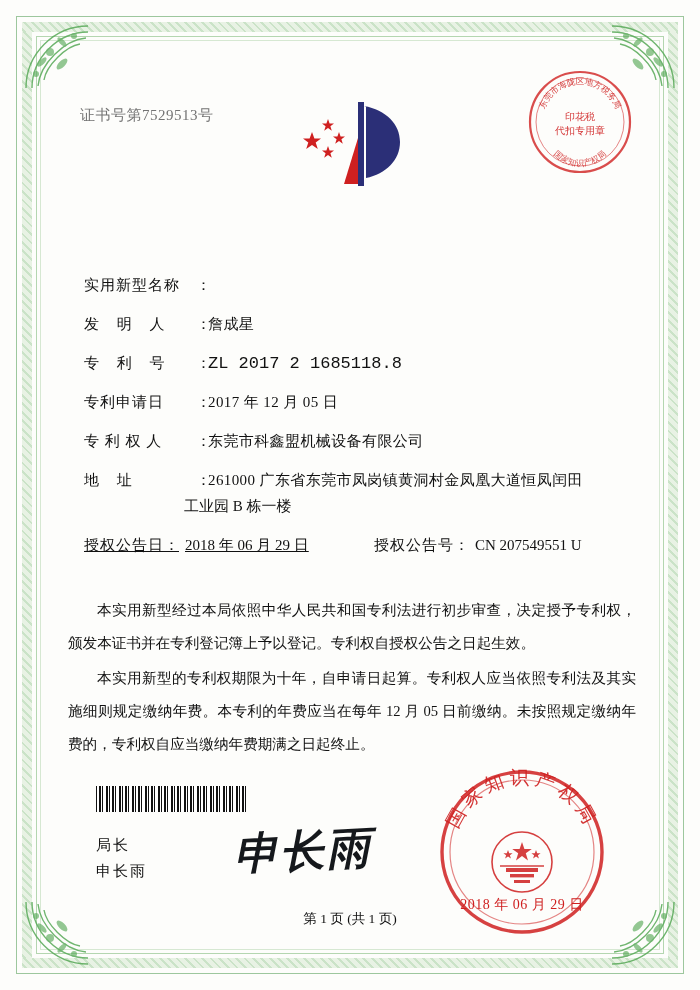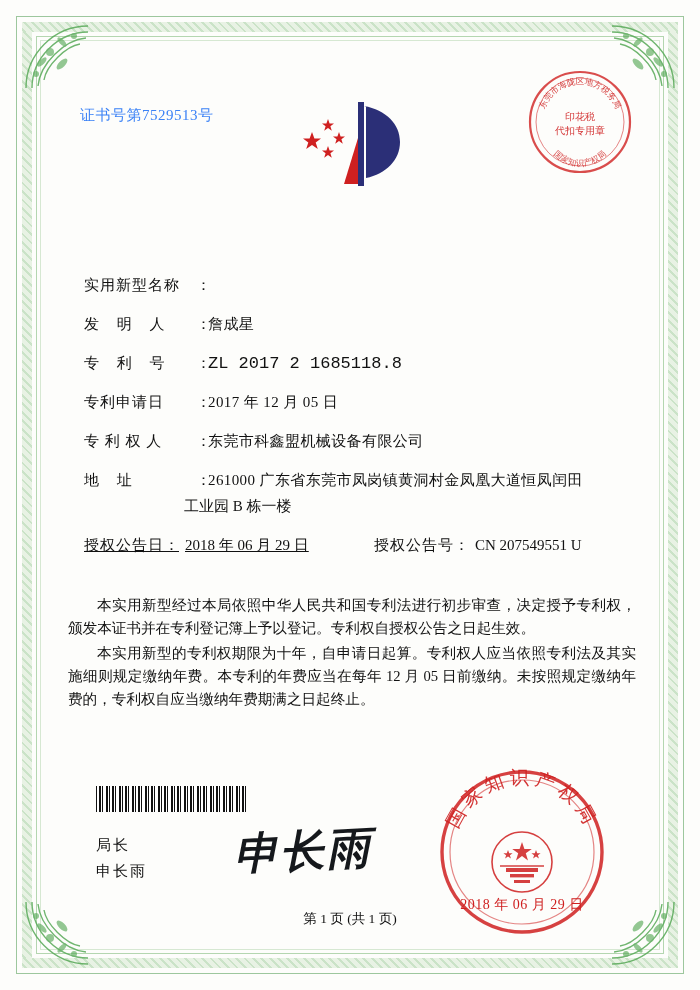--- a/index.html
+++ b/index.html
@@ -81,21 +81,21 @@
   .content {
     position: absolute;
     left: 56px; top: 54px; right: 56px; bottom: 52px;
   }
 
   .cert-no {
     position: absolute;
     left: 24px;
     top: 52px;
     font-size: 15px;
-    color: #3b82f6;
+    color: #737373;
     letter-spacing: .5px;
   }
 
   
   .logo {
     position: absolute;
     left: 246px;
     top: 44px;
     width: 110px;
     height: 92px;
@@ -176,21 +176,21 @@
   .two-col .col.left { width: 290px; text-decoration: underline; }
   .two-col .lbl { white-space: nowrap; letter-spacing: 1px; }
   .two-col .val { margin-left: 6px; }
 
   .paragraphs {
     position: absolute;
     left: 12px;
     right: 8px;
     top: 540px;
     font-size: 14.6px;
-    line-height: 23px;
+    line-height: 33px;
     color: #111;
     text-align: justify;
   }
   .paragraphs p {
     margin: 0 0 2px 0;
     text-indent: 29px;
   }
 
   
   .barcode {

